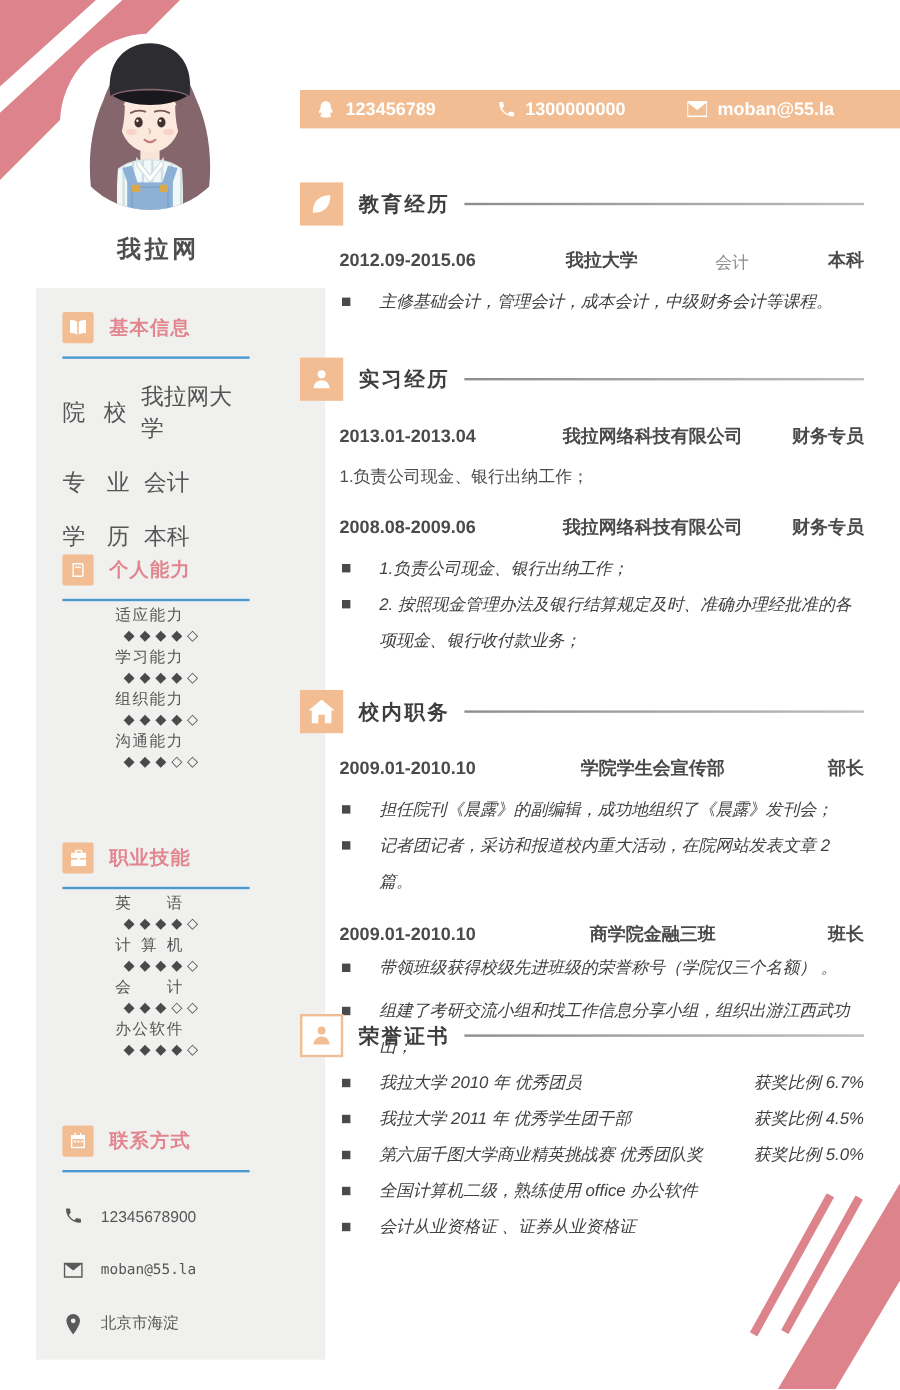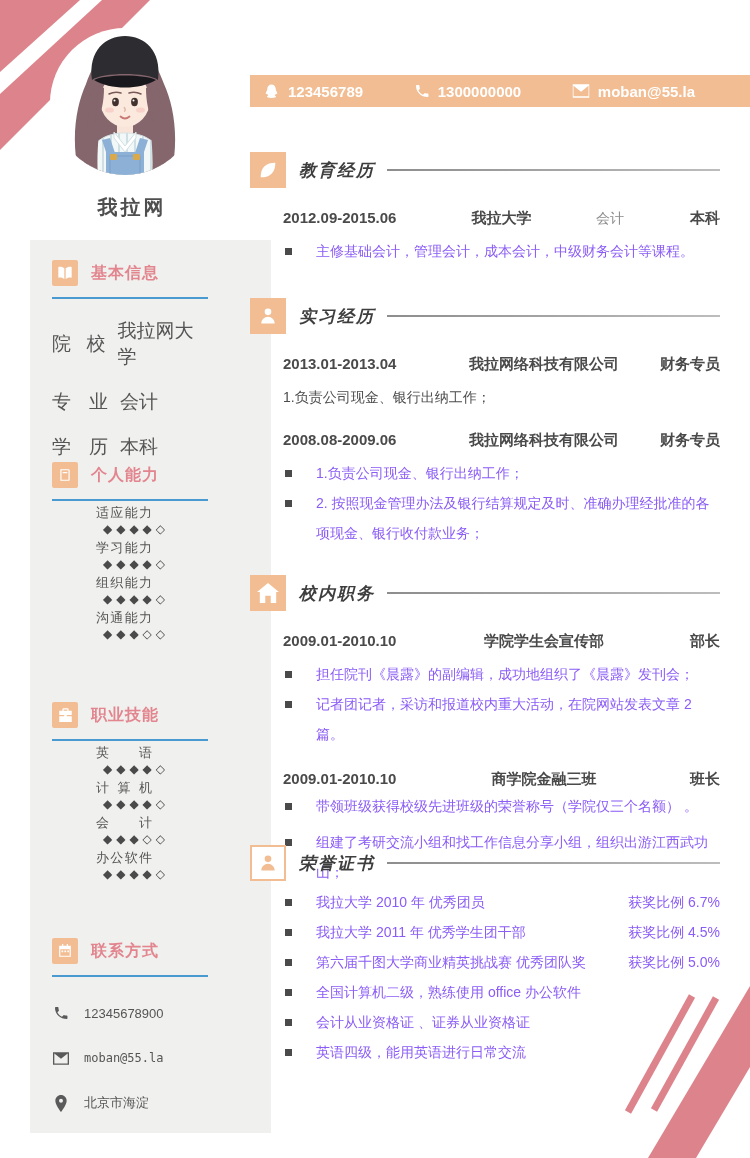--- a/index.html
+++ b/index.html
@@ -33,35 +33,35 @@
   .info-row{display:flex;align-items:center;margin-top:19px;font-size:19px;color:#555;}
   .jlabel{display:inline-block;width:56px;text-align:justify;text-align-last:justify;margin-right:12px;}
   .rate-row{display:flex;align-items:center;margin-top:3px;font-size:13px;color:#555;flex-direction:column;}
   .diamonds{margin-left:12px;letter-spacing:4px;font-size:12px;color:#4a4a4a;white-space:nowrap;}
   .contact-row{display:flex;align-items:center;margin-top:27px;font-size:13px;color:#555;}
   .c-ic{flex:0 0 18px;height:18px;margin-right:14px;display:flex;align-items:center;justify-content:center;}
   .mono{font-family:"DejaVu Sans Mono","Liberation Mono",monospace;font-size:12px;}
 
   
   .msec{position:absolute;left:250px;width:470px;}
-  .sec-head{display:flex;align-items:center;font-style:italic;}
+  .sec-head{display:flex;align-items:center;}
   .sec-icon{width:36px;height:36px;background:#f2bd92;flex:0 0 36px;
             display:flex;align-items:center;justify-content:center;box-sizing:border-box;}
   .sec-icon.outline{background:#fff;border:2px solid #f2bd92;}
   .sec-title{margin-left:13px;font-size:17px;font-weight:bold;color:#3e3e3e;letter-spacing:2px;white-space:nowrap;}
   .sec-line{flex:1;height:2px;margin-left:12px;background:linear-gradient(to right,#8d8d8d,#bdbdbd);}
   .sec-body{margin-left:33px;width:437px;}
   .entry-row{display:flex;align-items:center;font-size:15px;font-weight:bold;color:#4a4a4a;line-height:24px;}
   .e-date{width:165px;}
   .e-org{flex:1;text-align:center;}
   .e-role{width:80px;text-align:right;}
   .e-major{width:110px;text-align:center;color:#8c8c8c;font-weight:normal;font-size:14px;}
   .e-degree{width:55px;text-align:right;}
   .mt18{margin-top:18px;} .mt16{margin-top:16px;} .mt6{margin-top:6px;}
-  .bullet{display:flex;font-size:14px;color:#8b5cf6;line-height:30px;}
+  .bullet{display:flex;font-size:14px;color:#404040;line-height:30px;font-style:italic;}
   .sq{flex:0 0 7px;width:7px;height:7px;background:#4a4a4a;margin:12px 24px 0 2px;}
   .plain{font-size:14px;color:#4c4c4c;line-height:30px;margin-top:6px;}
   .h-text{flex:1;}
   .h-ratio{white-space:nowrap;margin-left:8px;}
 </style>
 </head>
 <body>
 
 <div class="page">
 
@@ -391,25 +391,20 @@
       <div class="bullet">
         <span class="sq"></span>
         <span class="h-text">全国计算机二级，熟练使用 office 办公软件</span>
         <span class="h-ratio"></span>
       </div>
       <div class="bullet">
         <span class="sq"></span>
         <span class="h-text">会计从业资格证 、证券从业资格证</span>
         <span class="h-ratio"></span>
       </div>
-      <div class="bullet">
-        <span class="sq"></span>
-        <span class="h-text">英语四级，能用英语进行日常交流</span>
-        <span class="h-ratio"></span>
-      </div>
     </div>
   </section>
 
   <svg class="corner-br" width="200" height="210" viewBox="0 0 200 210">
     <line x1="78" y1="164" x2="142" y2="48" stroke="#dd838b" stroke-width="7"></line>
     <line x1="104" y1="162" x2="166" y2="50" stroke="#dd838b" stroke-width="7"></line>
     <polygon points="98,210 146,210 200,119 200,38" fill="#dd838b"></polygon>
   </svg>
 
 </div>

